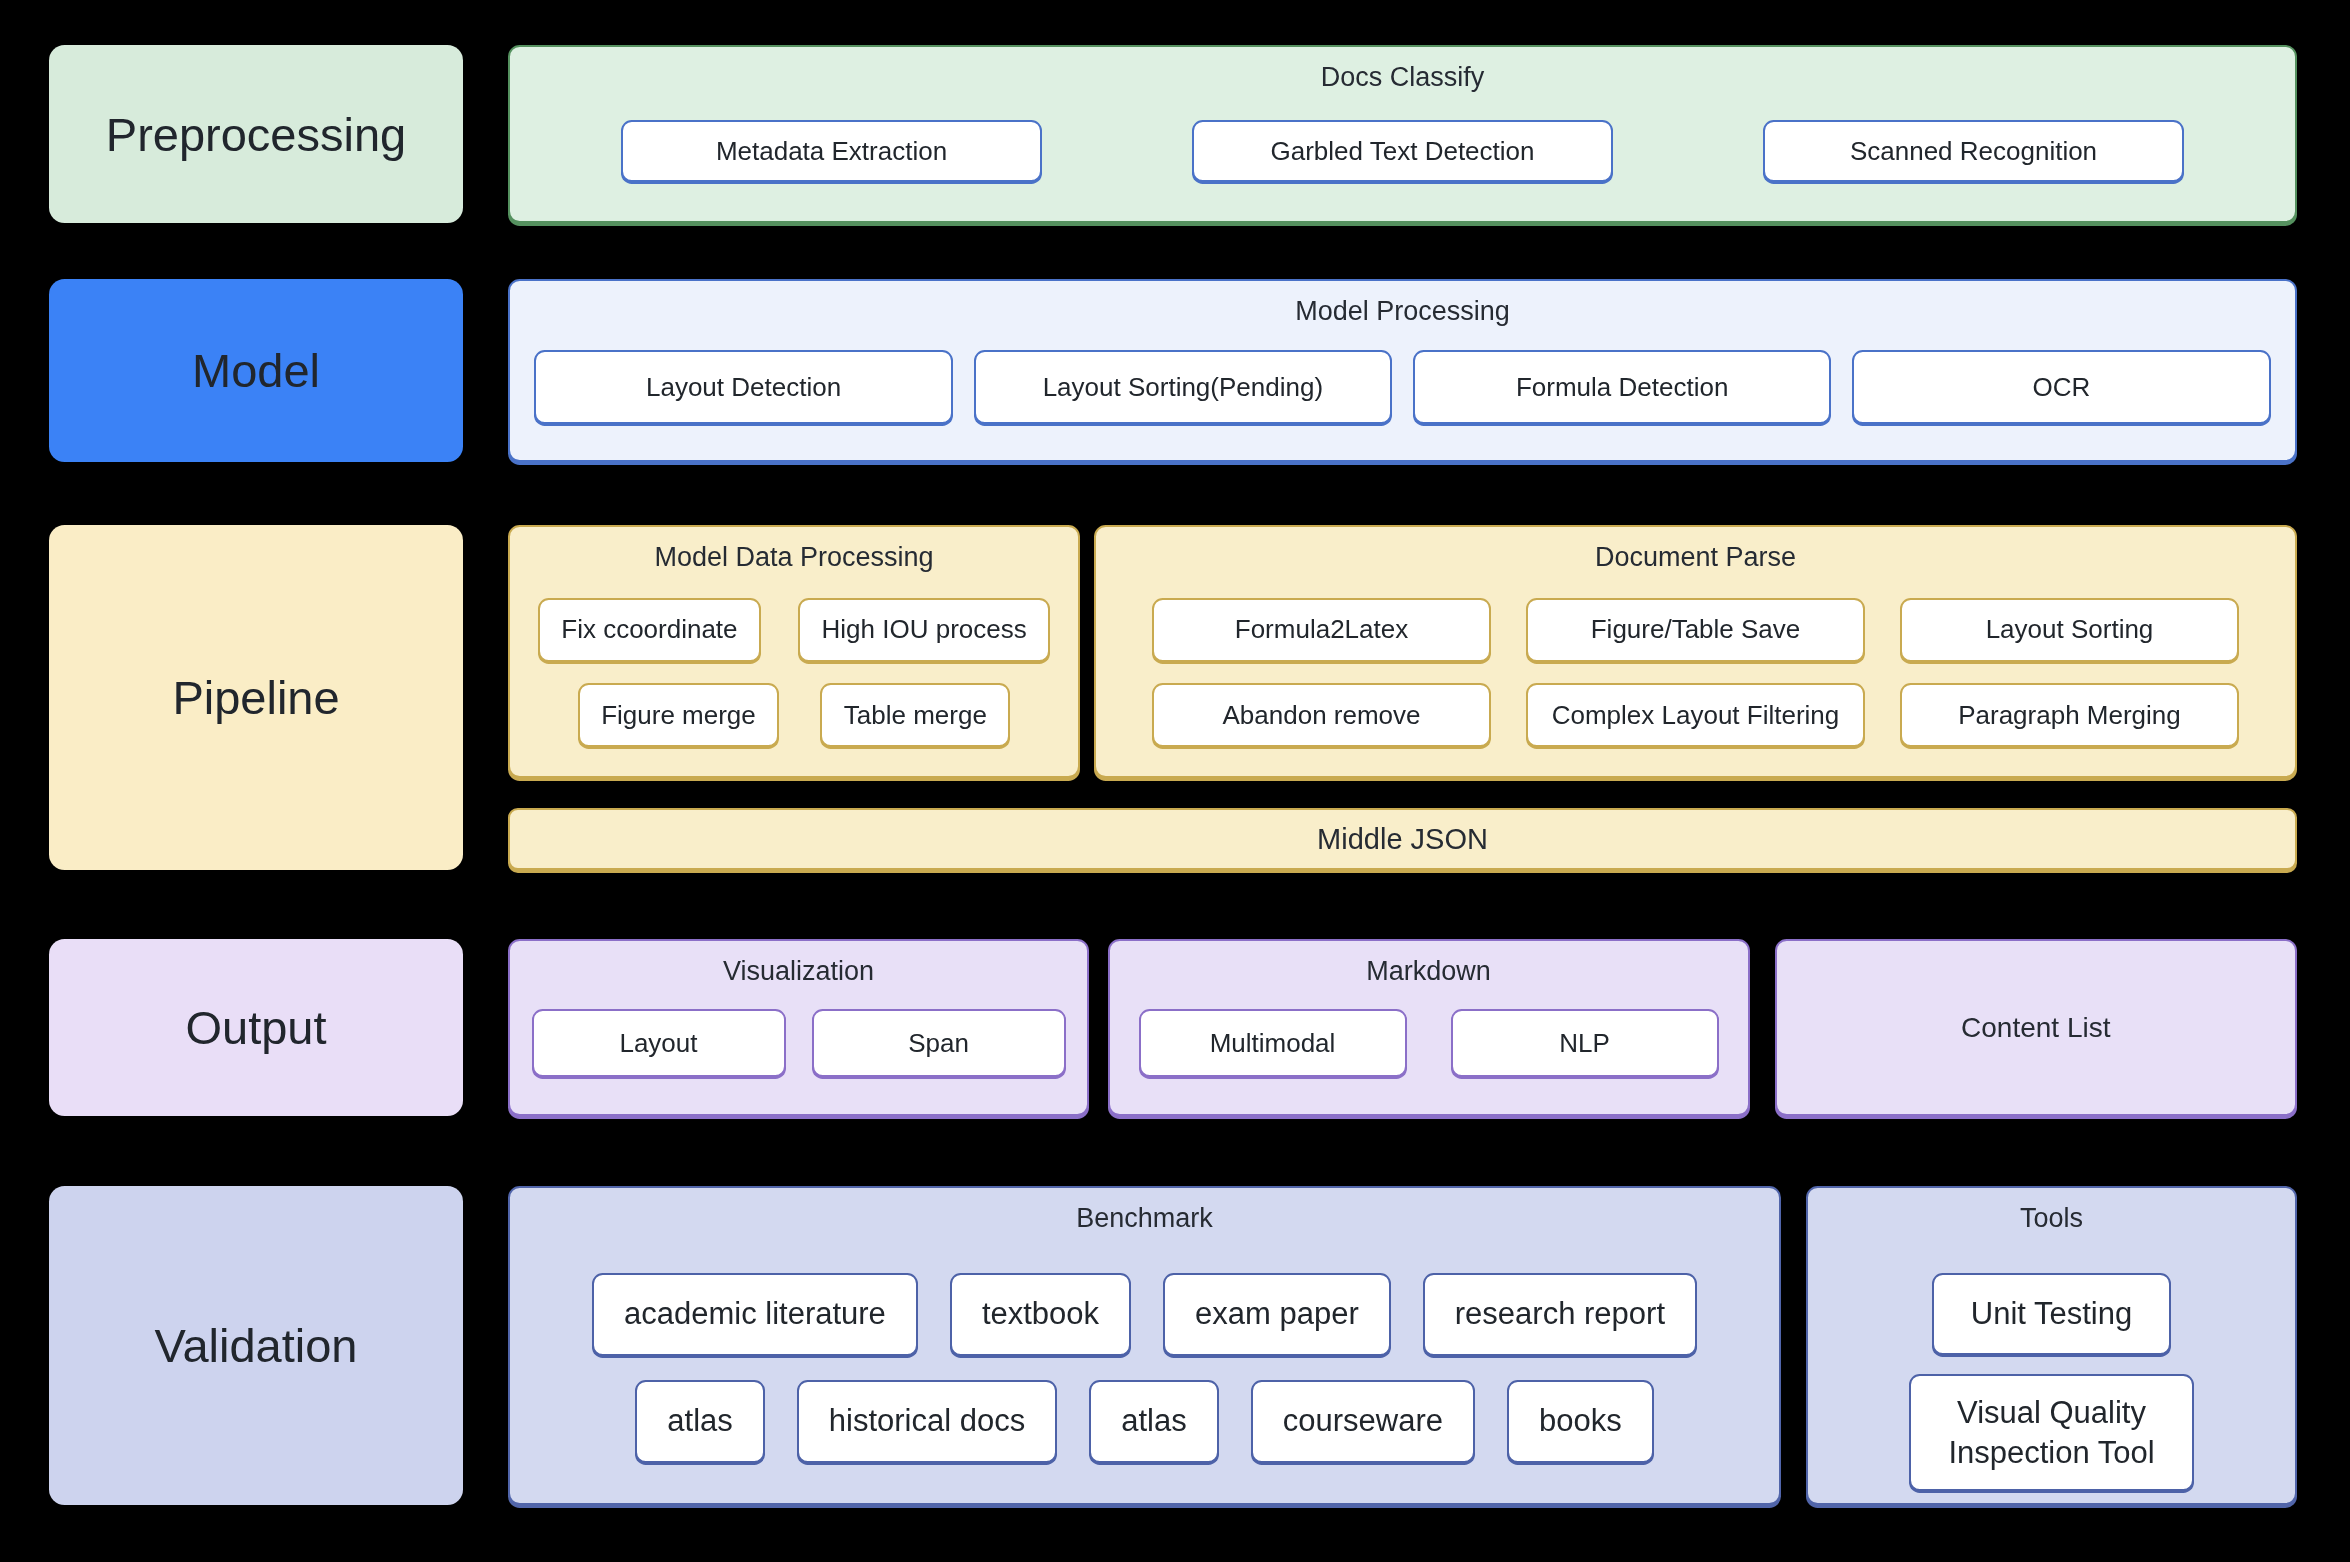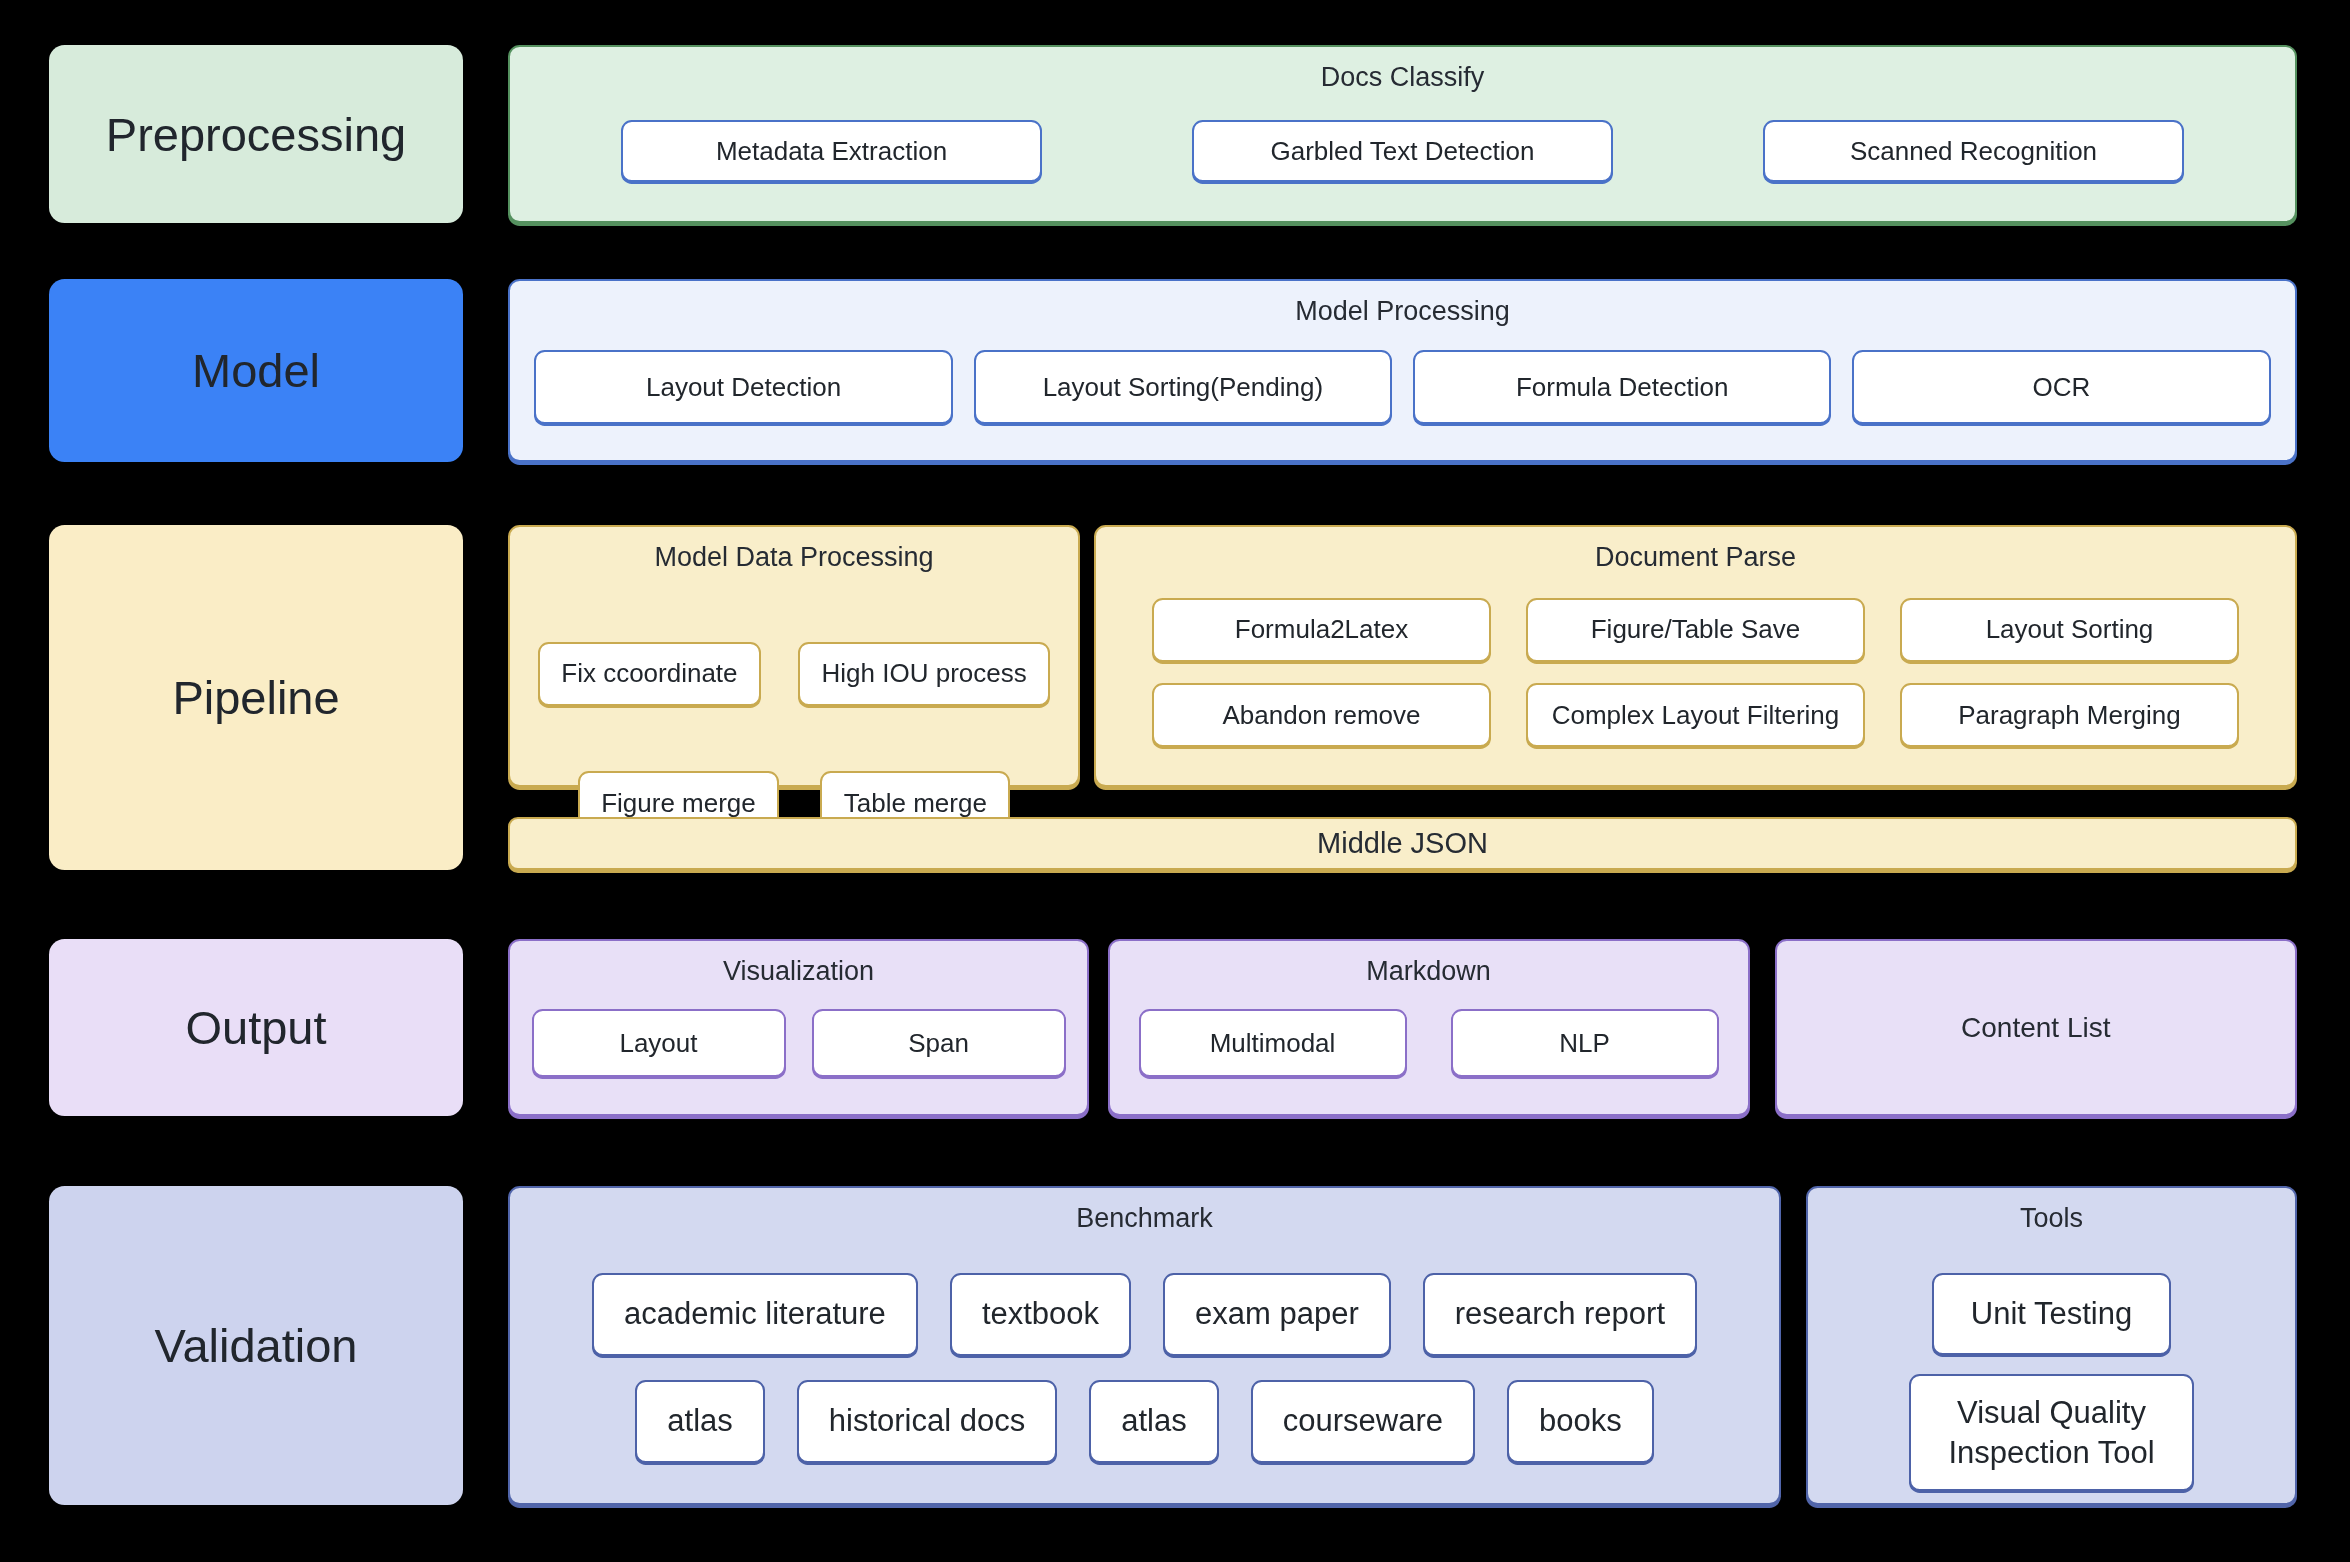--- a/index.html
+++ b/index.html
@@ -62,21 +62,21 @@
   .dc-btn{width:421px;height:62px;}
 
   
   .row2{height:183px;margin-bottom:63px;}
   .mp-zone{flex:1;display:flex;align-items:center;gap:21px;padding:0 24.4px 11.7px;}
   .mp-btn{flex:1;height:74px;}
 
   
   .row3{height:345px;margin-bottom:69px;}
   .r3top{display:flex;height:262px;}
-  .mdp{width:572px;min-width:572px;margin-right:14px;gap:44px;}
+  .mdp{width:572px;min-width:572px;margin-right:14px;}
   .dp{flex:1;}
   .node-row{display:flex;justify-content:center;align-items:center;}
   .mdp-row1{margin-top:25px;gap:37px;}
   .mdp-row2{margin-top:21.5px;gap:41px;}
   .gold-pad{padding:0 21.5px;height:64px;}
   .dp-row{gap:35px;padding:0 56px;}
   .dp-row1{margin-top:25px;}
   .dp-row2{margin-top:21.5px;}
   .dp-btn{flex:1;height:64px;}
   .middle-json{

